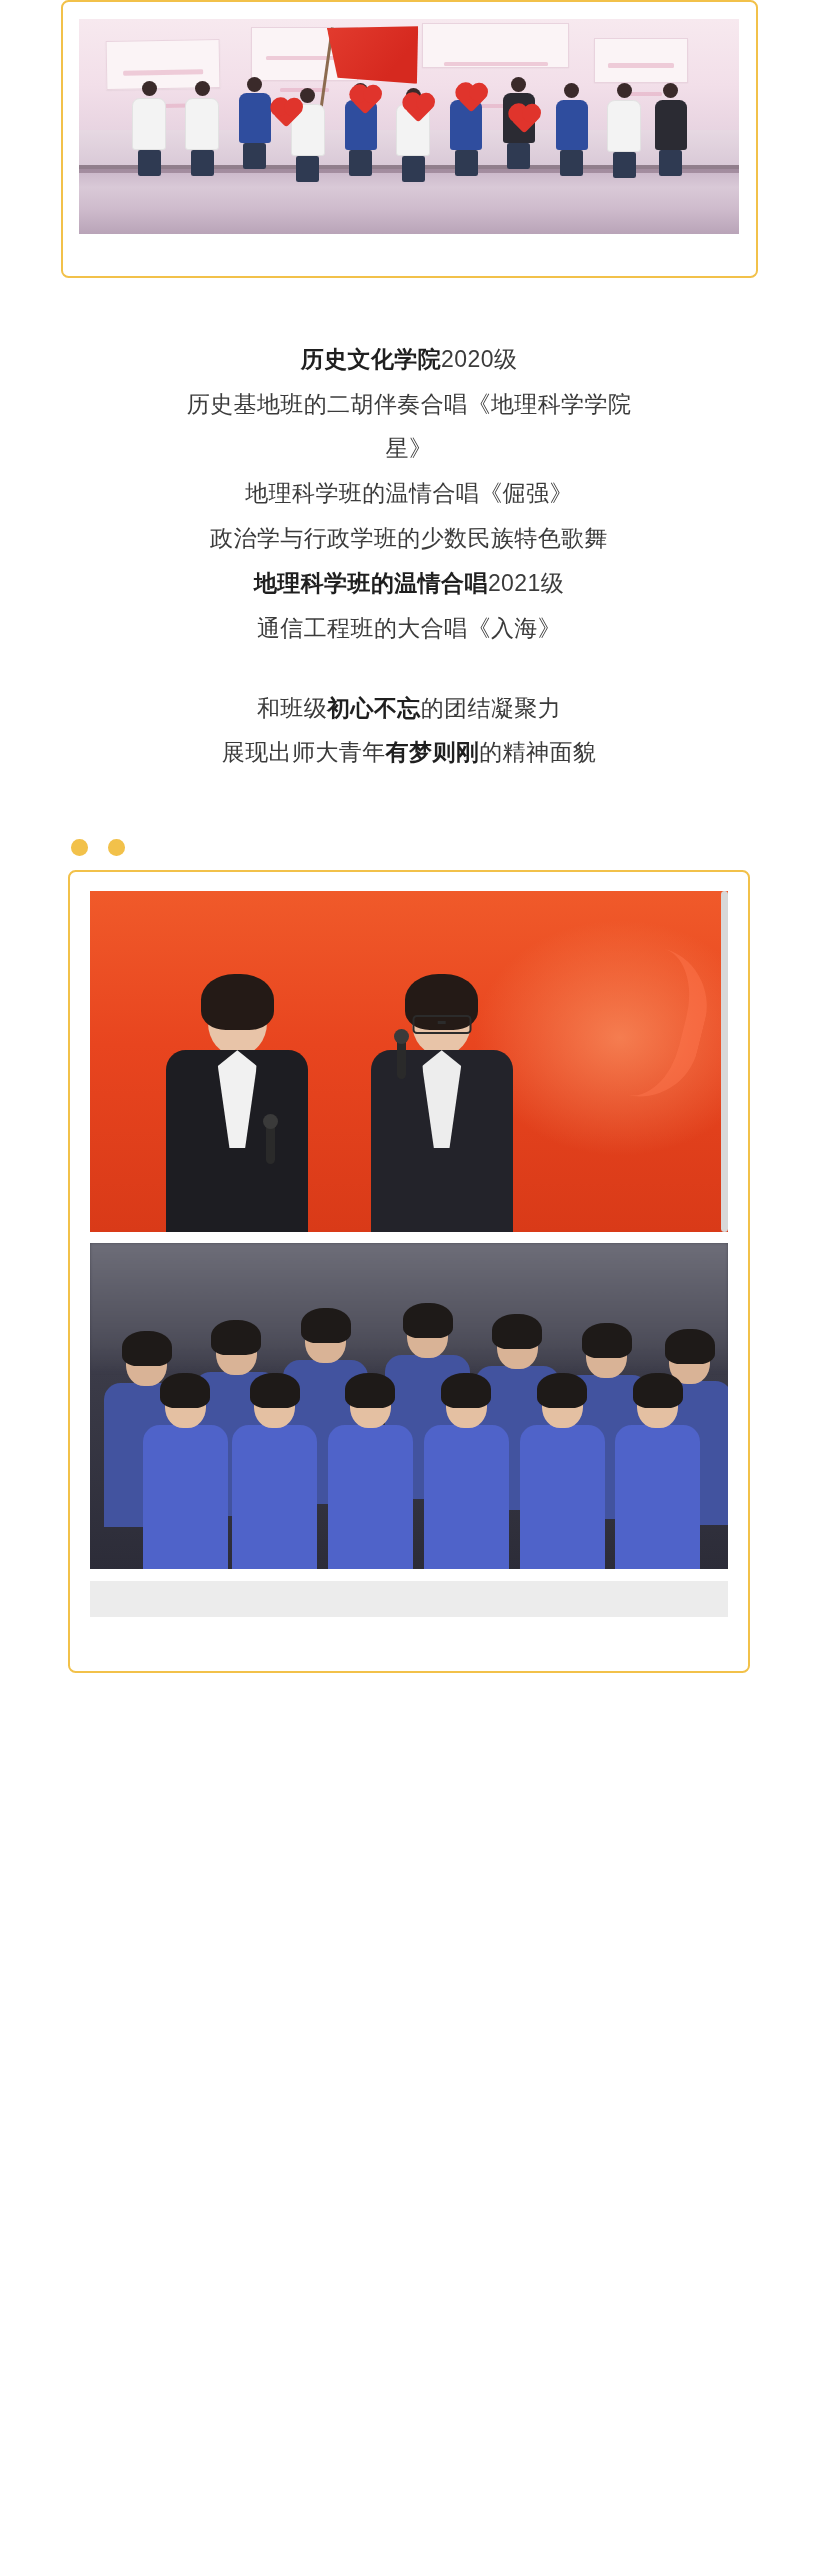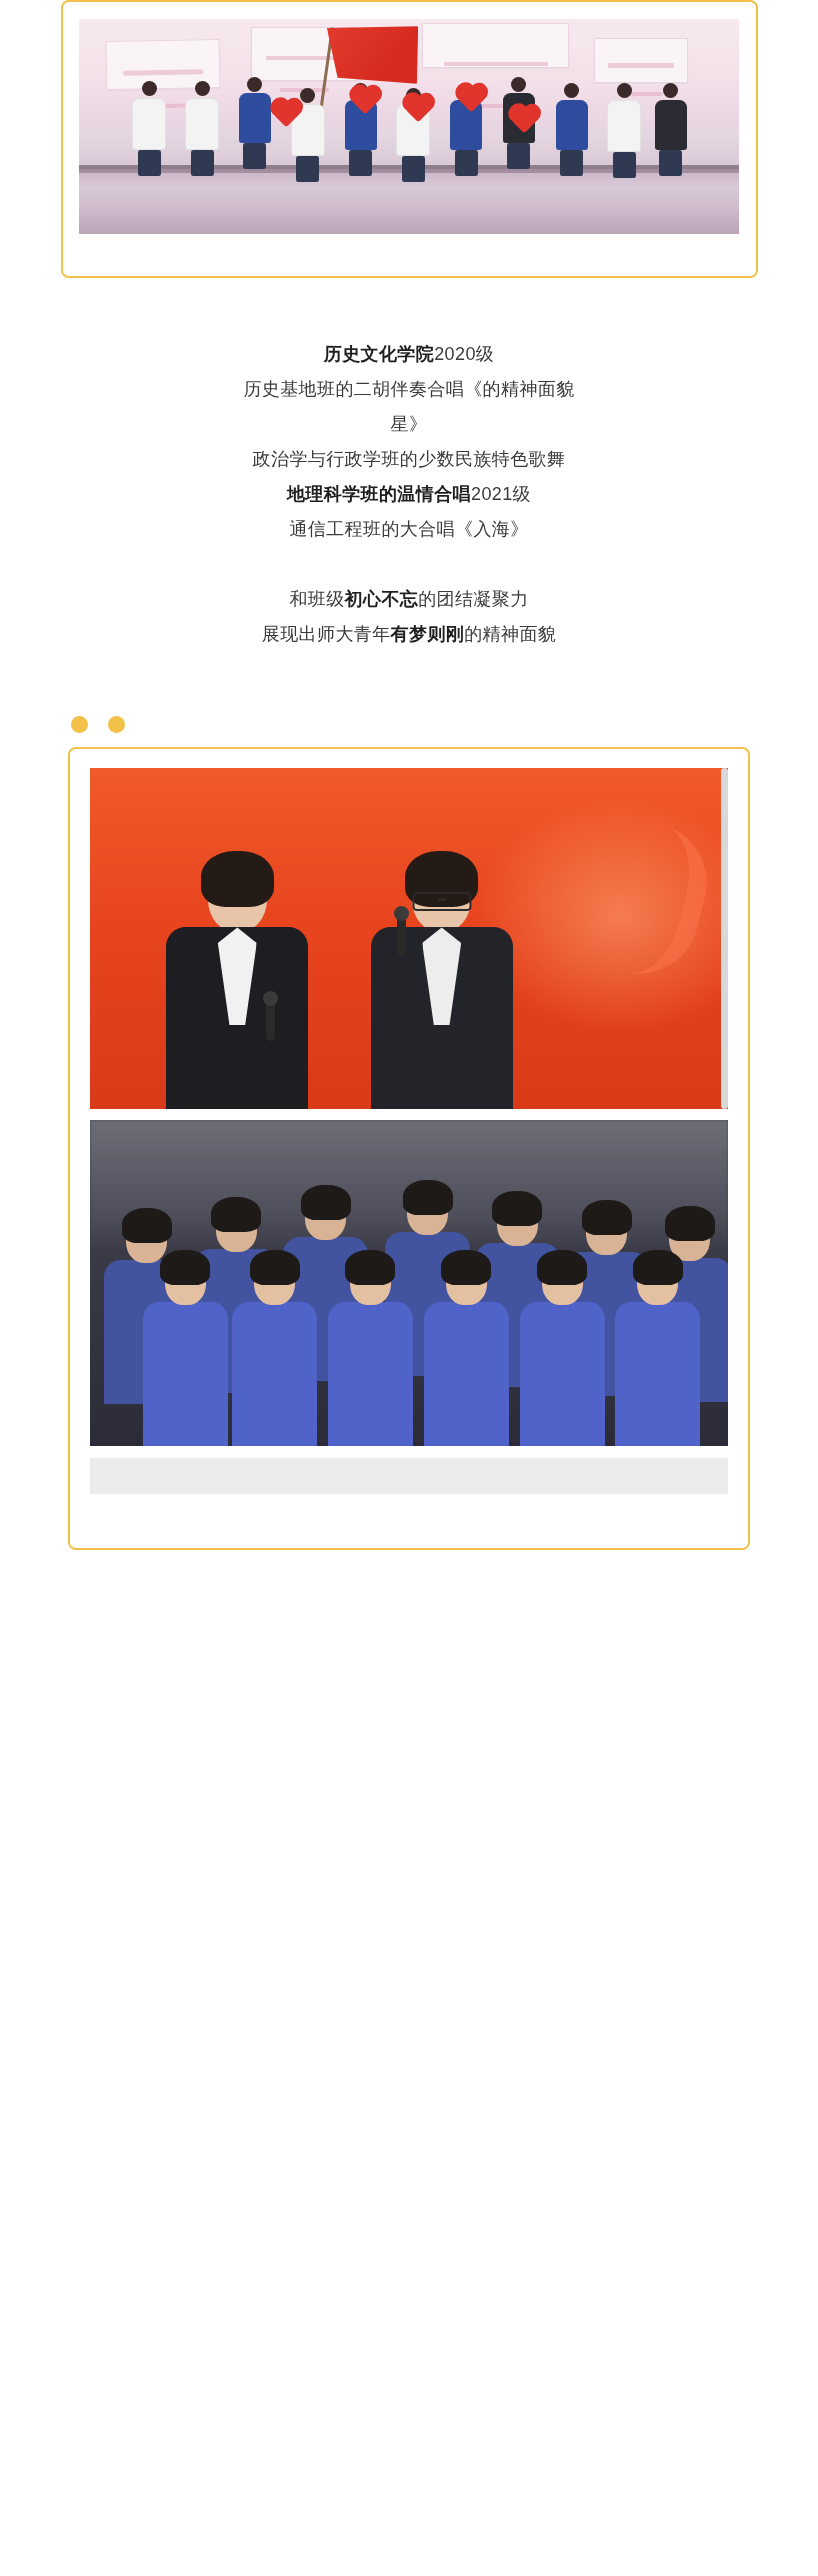--- a/index.html
+++ b/index.html
@@ -151,21 +151,21 @@
   }
   .heart:before { top: -9.8px; left: 0; }
   .heart:after  { top: 0; left: 9.8px; }
 
   
   .text-block {
     width: 667px;
     margin: 59px auto 0 auto;
     text-align: center;
     line-height: 1.95;
-    font-size: 18px;
+    font-size: 23px;
     color: #3b3b3b;
     letter-spacing: 0.4px;
   }
   .text-block p { margin: 0; }
   .text-block .bold { font-weight: bold; color: #1f1f1f; }
   .gap-line { height: 35px; }
 
   
   .dots-row {
     width: 697px;
@@ -447,24 +447,27 @@
         <div class="heart" style="left:66%; top:43%;"></div>
       </div>
     </div>
   </div>
 
   <div class="text-block">
     <p>
       <span class="bold">历史文化学院</span><span>2020级</span>
     </p>
     <p>
-      <span>历史基地班的二胡伴奏合唱《的精神面貌</span>
+      <span>历史基地班的二胡伴奏合唱《地理科学学院</span>
     </p>
     <p>
       <span>星》</span>
+    </p>
+    <p>
+      <span>地理科学班的温情合唱《倔强》</span>
     </p>
     <p>
       <span>政治学与行政学班的少数民族特色歌舞</span>
     </p>
     <p>
       <span class="bold">地理科学班的温情合唱</span><span>2021级</span>
     </p>
     <p>
       <span>通信工程班的大合唱《入海》</span>
     </p>

